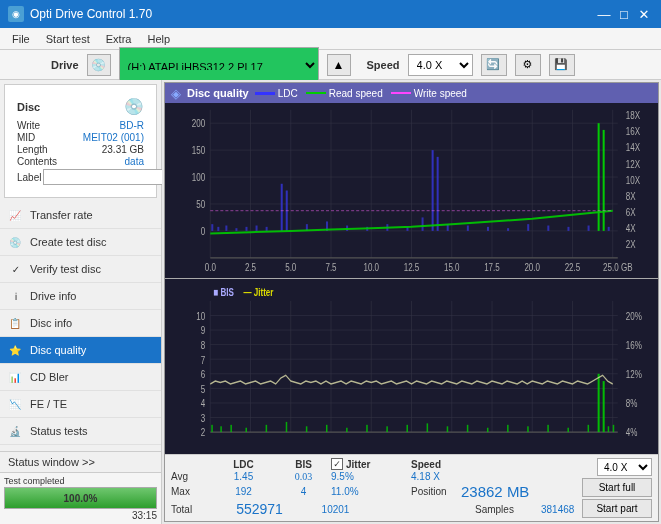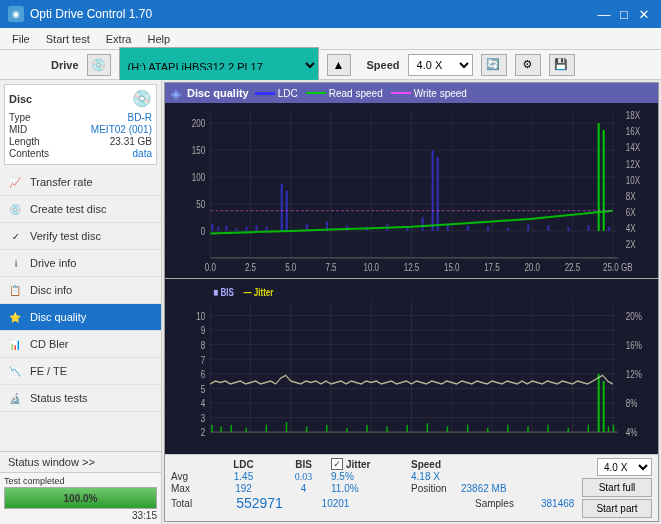--- a/index.html
+++ b/index.html
@@ -42,21 +42,21 @@
       background: #f5f5f5;
       border-bottom: 1px solid #ccc;
       height: 30px;
       display: flex;
       align-items: center;
       padding: 0 6px;
       gap: 8px;
     }
     .drive-label { font-size: 11px; color: #333; font-weight: bold; padding-left: 45px; }
     .drive-select {
-      background: #14b8a6;
+      background: #22c55e;
       border: 1px solid #aaa;
       height: 36px;
       font-size: 11px;
       padding: 12px 4px;
       min-width: 200px;
     }
     .drive-icon-btn {
       width: 24px; height: 22px;
       background: #e8e8e8;
       border: 1px solid #aaa;
@@ -94,21 +94,21 @@
       display: flex;
       flex-direction: column;
       flex-shrink: 0;
     }
 
     
     .disc-panel {
       background: white;
       border: 1px solid #ccc;
       margin: 4px;
-      padding: 4px;
+      padding: 12px;
     }
     .disc-panel-header {
       display: flex;
       align-items: center;
       justify-content: space-between;
       margin-bottom: 4px;
     }
     .disc-panel-title { font-size: 11px; font-weight: bold; color: #333; }
     .disc-icon { font-size: 16px; }
     .disc-row { display: flex; justify-content: space-between; margin-bottom: 1px; }
@@ -304,34 +304,39 @@
 <div class="main-layout">
 
   <div class="sidebar">
 
     <div class="disc-panel">
       <div class="disc-panel-header">
         <span class="disc-panel-title">Disc</span>
         <span class="disc-icon">💿</span>
       </div>
       <div class="disc-row">
-        <span class="disc-key">Type</span>
+        <span class="disc-key">Write</span>
         <span class="disc-val">BD-R</span>
       </div>
       <div class="disc-row">
         <span class="disc-key">MID</span>
         <span class="disc-val">MEIT02 (001)</span>
       </div>
       <div class="disc-row">
         <span class="disc-key">Length</span>
         <span class="disc-val-black">23.31 GB</span>
       </div>
       <div class="disc-row">
         <span class="disc-key">Contents</span>
         <span class="disc-val">data</span>
+      </div>
+      <div class="label-row">
+        <span class="disc-key">Label</span>
+        <input class="label-input" type="text" style="">
+        <span style="font-size:11px;cursor:pointer;">🔧</span>
       </div>
     </div>
 
     <div class="nav-items">
       <div class="nav-item">
         <span class="nav-item-icon">📈</span>
         <span>Transfer rate</span>
       </div>
       <div class="nav-item">
         <span class="nav-item-icon">💿</span>
@@ -591,21 +596,21 @@
             <span style="width:55px;font-size:10px;color:#1a73c8;text-align:center;font-family:Liberation Serif, serif;">0.03</span>
             <span style="width:80px;font-size:10px;color:#1a73c8;">9.5%</span>
             <span style="width:80px;font-size:10px;color:#1a73c8;">4.18 X</span>
           </div>
           <div style="display:flex; gap:0; align-items:center;">
             <span style="width:40px;font-size:10px;color:#333;">Max</span>
             <span style="width:65px;font-size:10px;color:#1a73c8;text-align:center;">192</span>
             <span style="width:55px;font-size:10px;color:#1a73c8;text-align:center;">4</span>
             <span style="width:80px;font-size:10px;color:#1a73c8;">11.0%</span>
             <span style="width:50px;font-size:10px;color:#333;">Position</span>
-            <span style="font-size:10px;color:#1a73c8;">23862 MB</span>
+            <span style="font-size:15px;color:#1a73c8;">23862 MB</span>
           </div>
           <div style="display:flex; gap:16px; align-items:center;">
             <span style="width:40px;font-size:10px;color:#333;">Total</span>
             <span style="width:65px;font-size:14px;color:#1a73c8;text-align:center;">552971</span>
             <span style="width:55px;font-size:10px;color:#1a73c8;text-align:center;">10201</span>
             <span style="width:80px;font-size:10px;color:#1a73c8;"></span>
             <span style="width:50px;font-size:10px;color:#333;">Samples</span>
             <span style="font-size:10px;color:#1a73c8;">381468</span>
           </div>
         </div>

